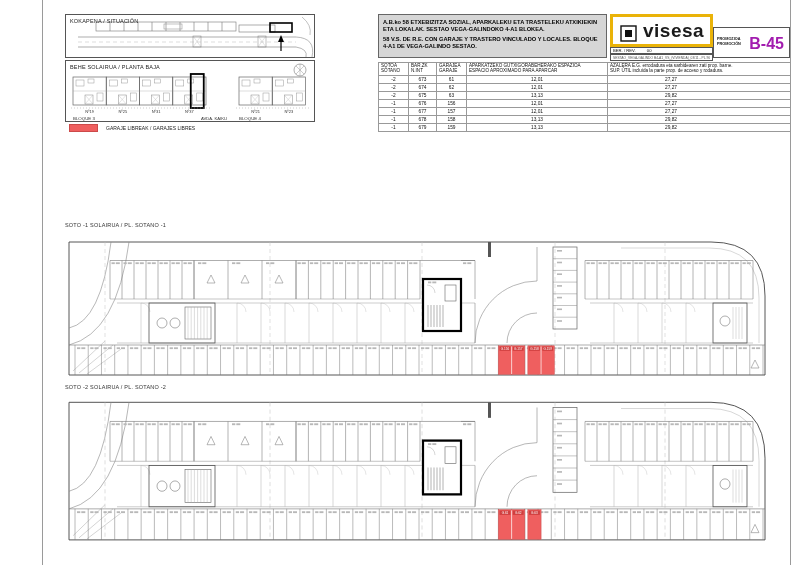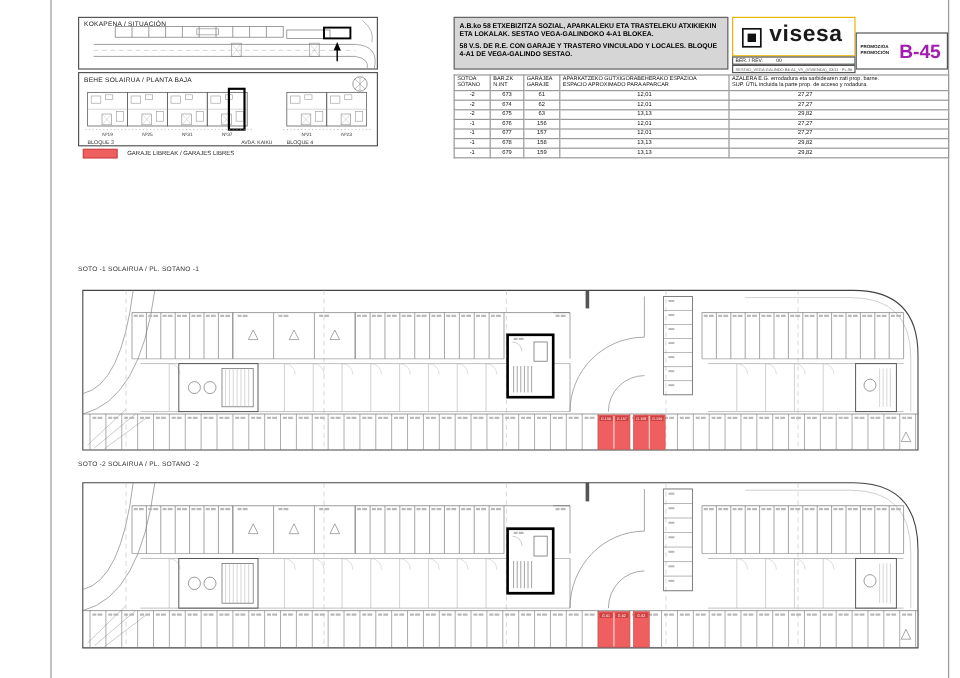--- a/index.html
+++ b/index.html
@@ -6,21 +6,21 @@
   .sheet{position:relative;width:800px;height:565px;background:#ffffff;font-family:"Liberation Sans",sans-serif;color:#111;overflow:hidden;}
   .abs{position:absolute;}
   .frame-line{position:absolute;top:0;width:1px;height:565px;background:#9a9a9a;}
   .box{position:absolute;border:1px solid #555;box-sizing:border-box;background:#fff;}
   .box-title{position:absolute;left:4px;top:3px;font-size:5.5px;color:#222;letter-spacing:.2px;white-space:nowrap;}
   .legend-row{position:absolute;left:69px;top:124px;height:9px;}
   .legend-swatch{position:absolute;left:0;top:0;width:29px;height:8px;border:1px solid #cc4a4a;box-sizing:border-box;}
   .legend-label{position:absolute;left:37px;top:1px;font-size:5px;color:#222;white-space:nowrap;}
   .gray-box{position:absolute;left:378px;top:14px;width:229px;height:44px;background:#d6d6d6;border:1px solid #666;box-sizing:border-box;padding:4px 4px 0 4px;font-size:5.7px;font-weight:bold;line-height:6.6px;color:#000;}
   .gray-box p{margin:0 0 4px 0;}
-  .logo-box{position:absolute;left:610px;top:14px;width:103px;height:33px;border:1px solid #eab308;box-sizing:border-box;background:#fff;}
+  .logo-box{position:absolute;left:610px;top:14px;width:103px;height:33px;border:3px solid #eab308;box-sizing:border-box;background:#fff;}
   .logo-text{position:absolute;left:30px;top:3px;font-size:19px;font-weight:bold;letter-spacing:.5px;color:#1a1a1a;}
   .rev-strip{position:absolute;left:610px;top:47px;width:103px;height:7px;border:1px solid #555;box-sizing:border-box;font-size:4.2px;line-height:5px;padding-left:2px;color:#111;}
   .ref-strip{position:absolute;left:610px;top:54px;width:103px;height:7px;border:1px solid #555;box-sizing:border-box;font-size:3.3px;line-height:6px;padding-left:2px;color:#555;white-space:nowrap;overflow:hidden;}
   .promo-box{position:absolute;left:713px;top:27px;width:77px;height:31px;border:1px solid #555;box-sizing:border-box;background:#fff;}
   .promo-labels{position:absolute;left:3px;top:9px;font-size:3.8px;font-weight:bold;line-height:4.6px;color:#111;}
   .promo-code{position:absolute;right:5px;top:7px;font-size:16px;font-weight:bold;color:#a21caf;}
   .data-table{position:absolute;left:378px;top:62px;border-collapse:collapse;table-layout:fixed;width:412px;background:#fff;}
   .data-table th,.data-table td{border:1px solid #999;padding:0 2px;box-sizing:border-box;overflow:hidden;white-space:nowrap;}
   .data-table thead th{font-size:4.6px;font-weight:normal;text-align:left;vertical-align:top;line-height:5.4px;height:13px;color:#111;}
   .data-table tbody td{font-size:4.8px;height:8px;text-align:center;color:#111;line-height:7px;}

